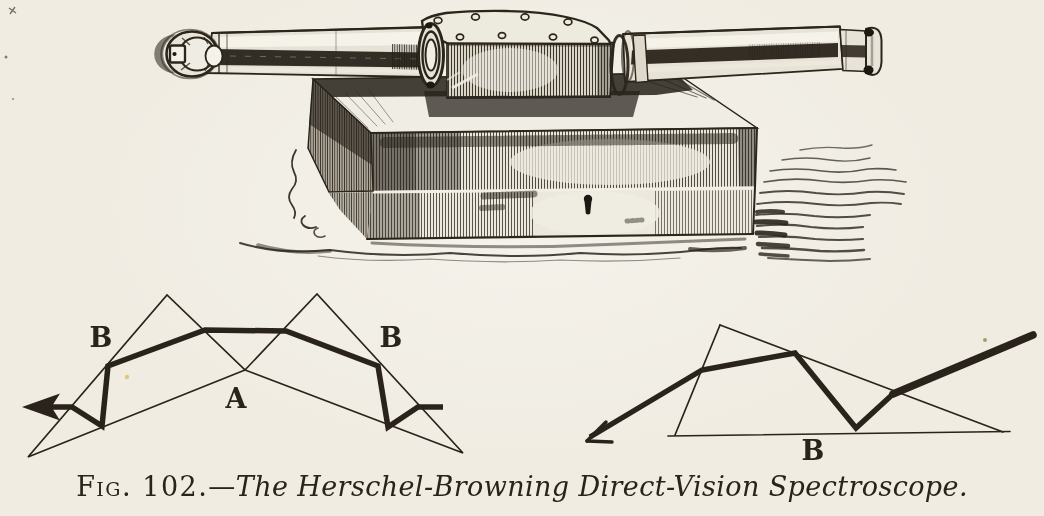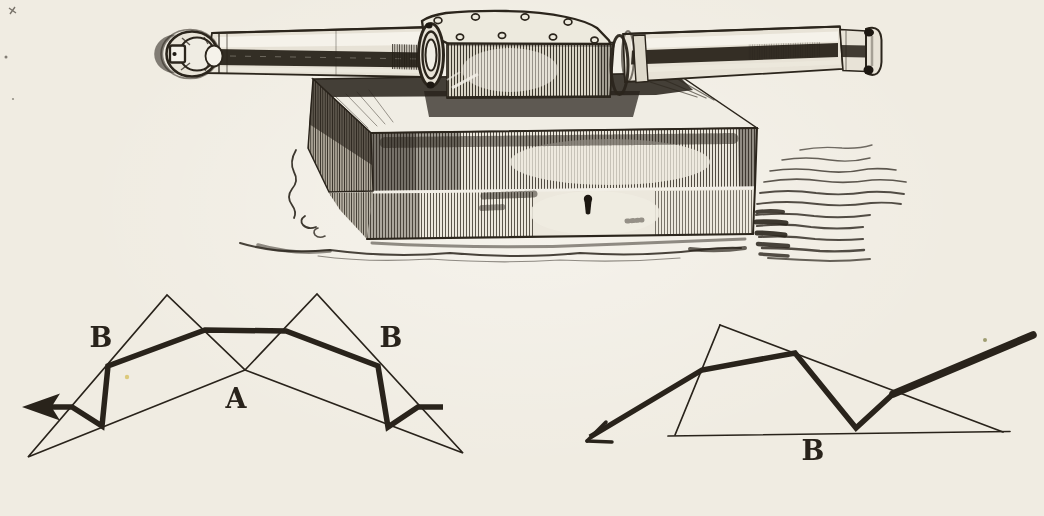--- a/index.html
+++ b/index.html
@@ -229,13 +229,16 @@
     <path d="M1033,335 L893,394" fill="none" stroke="#29231b" stroke-width="7.5" stroke-linecap="round"></path>
     <polyline points="893,394 856,428 795,353 702,370 590,437" fill="none" stroke="#29231b" stroke-width="5.5" stroke-linejoin="miter"></polyline>
     <g stroke="#29231b" stroke-width="3.5" stroke-linecap="round">
       <path d="M587,441 L606,422"></path>
       <path d="M587,441 L612,442"></path>
     </g>
     <text class="dlabel" x="813" y="460" text-anchor="middle">B</text>
   </g>
 </svg>
 
+<div class="caption">
+  <span class="sc">Fig. 102.</span><span>—</span><span class="it">The Herschel-Browning Direct-Vision Spectroscope.</span>
 </div>
+</div>
 
 </body></html>

